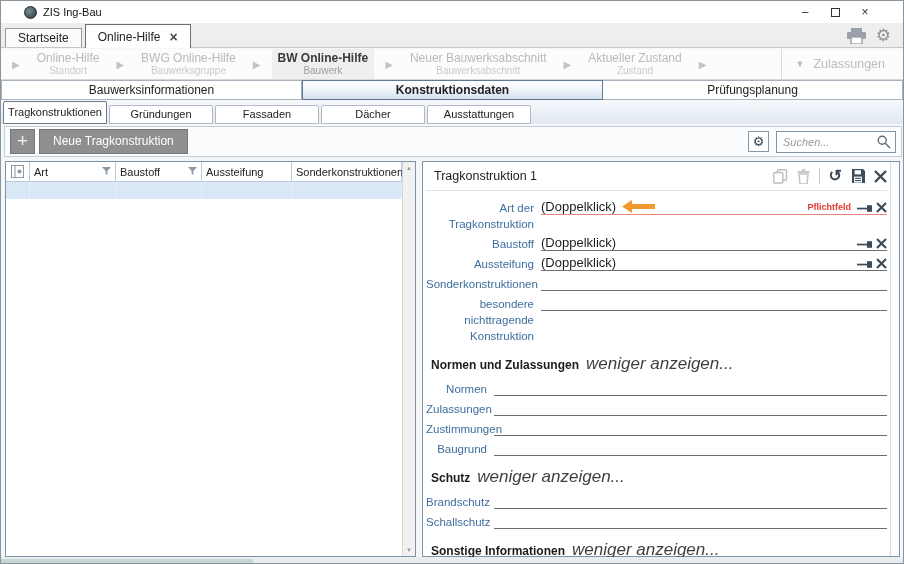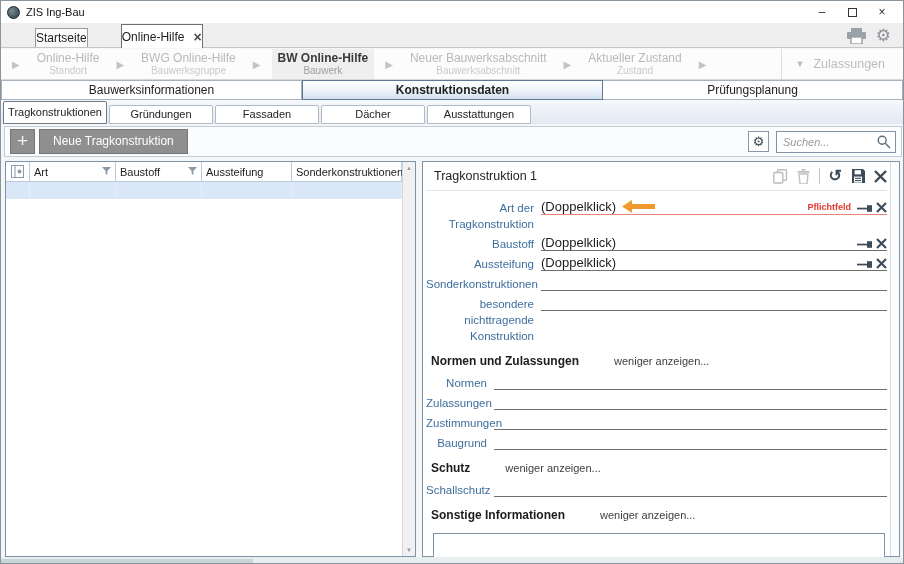--- a/index.html
+++ b/index.html
@@ -1,30 +1,30 @@
 <!DOCTYPE html>
 <html><head>
 <meta charset="utf-8">
 <style>
   * { margin:0; padding:0; box-sizing:border-box; }
   html,body { background:#dfe3e6; }
   body { font-family:"Liberation Sans", sans-serif; }
   .window { position:relative; width:904px; height:564px; background:#f4f6f8; border:1px solid #8a949c; overflow:hidden; }
 
   
-  .titlebar { position:absolute; top:0; left:0; width:100%; height:22px; background:#fff; display:flex; align-items:center; padding:0 6px; }
+  .titlebar { position:absolute; top:0; left:0; width:100%; height:22px; background:#fff; display:flex; align-items:center; padding:0 23px; }
   .app-icon { width:13px; height:13px; border-radius:50%; background:radial-gradient(circle at 35% 35%, #7a8a94, #2c3840); border:1px solid #1e2830; margin-right:6px; }
   .title-text { font-size:11px; color:#111; }
   .win-controls { margin-left:auto; display:flex; align-items:center; gap:0; }
   .win-btn { width:30px; text-align:center; font-size:12px; color:#333; cursor:default; line-height:20px; }
   .max-square { display:inline-block; width:9px; height:9px; border:1.5px solid #333; vertical-align:middle; }
 
   
   .tabstrip { position:absolute; top:22px; left:0; width:100%; height:25px; background:#eeeeee; border-bottom:1px solid #c6c6c6; display:flex; align-items:flex-end; padding-left:4px; }
-  .app-tab { position:relative; background:#fbfbfb; border:1px solid #9b9b9b; border-bottom:none; font-size:12px; color:#222; padding:0 0; height:19px; line-height:18px; margin-right:3px;margin-left:30px; }
+  .app-tab { position:relative; background:#fbfbfb; border:1px solid #9b9b9b; border-bottom:none; font-size:12px; color:#222; padding:0 12px; height:19px; line-height:18px; margin-right:3px; }
   .app-tab.active { background:#fff; border-color:#6e6e6e; height:24px; line-height:22px; z-index:2; margin-bottom:-1px; display:flex; align-items:center; gap:9px; }
   .tab-close { font-size:14px; font-weight:bold; color:#4a4a4a; line-height:14px; }
   .tabstrip-icons { margin-left:auto; display:flex; align-items:center; gap:10px; padding:0 12px 2px 0; }
   .gear-big { font-size:17px; color:#8d9398; line-height:18px; }
 
   
   .breadcrumb { position:absolute; top:48px; left:0; width:100%; height:31px; background:#fcfcfc; border-bottom:1px solid #d8d8d8; display:flex; align-items:stretch; }
   .crumb-arrow { color:#c4c4c4; font-size:10px; align-self:center; padding:0 11px; }
   .crumb-body { align-self:center; text-align:center; padding:2px 6px; }
   .crumb-title { display:block; font-size:12px; color:#b9b9b9; line-height:14px; }
@@ -85,21 +85,21 @@
   .lbl-w2 { width:68px; }
   .ffield { flex:1; display:flex; align-items:flex-end; border-bottom:1px solid #6e6e6e; min-height:15px; padding-bottom:1px; gap:6px; }
   .ffield.required { border-bottom-color:#e8837a; }
   .fvalue { font-size:13px; color:#1c1c1c; line-height:13px; }
   .fspacer { flex:1; }
   .pflicht { font-size:9px; font-weight:bold; color:#e0392e; line-height:11px; }
   .field-icons { display:flex; align-items:flex-end; gap:4px; }
 
   .sect { display:flex; align-items:baseline; gap:7px; margin:10px 0 7px 5px; }
   .sect-title { font-weight:bold; font-size:12px; color:#1c1c1c; }
-  .sect-toggle { font-size:11px; color:#3e3e3e;margin-left:28px; }
+  .sect-toggle { font-style:italic; font-size:17px; color:#3e3e3e; }
 
   .sonstige-area { margin:4px 0 0 7px; width:452px; height:72px; border:1px solid #7d93a8; resize:none; outline:none; font-family:"Liberation Sans", sans-serif; font-size:11.5px; padding:3px; }
 
   
   .footer-strip { position:absolute; bottom:0; left:0; width:100%; height:6px; background:#e8edef; }
   .footer-accent { position:absolute; bottom:0; left:0; width:252px; height:4px; background:#c9d6d8; }
 
   svg { display:block; }
 </style>
 </head>
@@ -398,20 +398,26 @@
         </div>
       </div>
 
       
       <div class="sect">
         <span class="sect-title">Schutz</span>
         <span class="sect-toggle">weniger anzeigen...</span>
       </div>
 
       <div class="frow">
+        <div class="flabel lbl-w2">Brandschutz</div>
+        <div class="ffield">
+          <span class="fvalue"></span>
+        </div>
+      </div>
+      <div class="frow">
         <div class="flabel lbl-w2">Schallschutz</div>
         <div class="ffield">
           <span class="fvalue"></span>
         </div>
       </div>
 
       
       <div class="sect">
         <span class="sect-title">Sonstige Informationen</span>
         <span class="sect-toggle">weniger anzeigen...</span>

